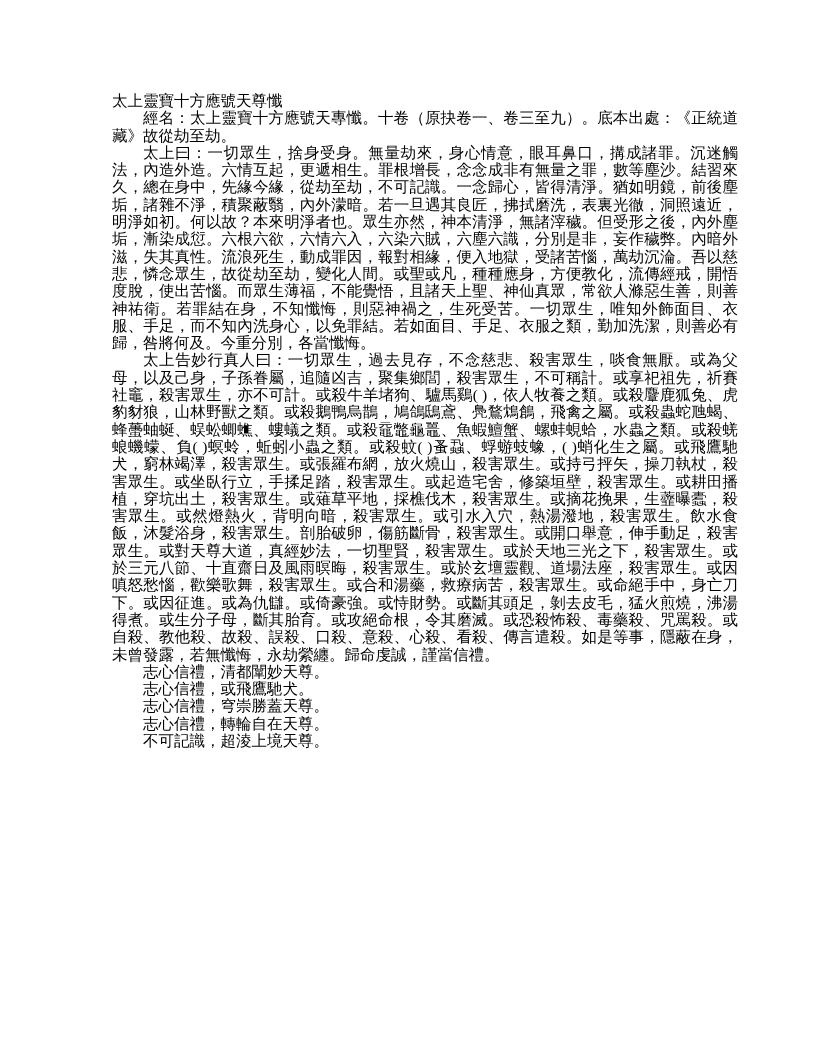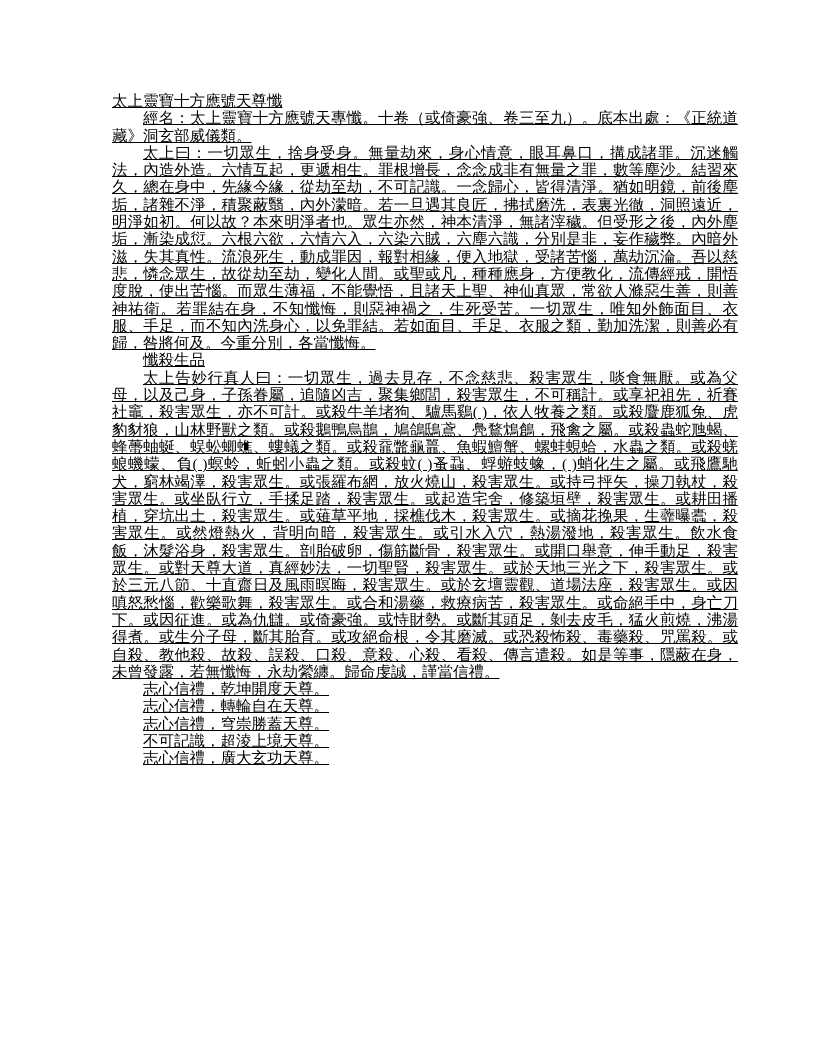--- a/index.html
+++ b/index.html
@@ -23,35 +23,33 @@
     color: #000000;
     font-size: 15.5px;
     line-height: 17.3px;
     text-align: justify;
     text-justify: inter-ideograph;
     letter-spacing: 0;
   }
   p.line {
     margin: 0;
     padding: 0;
-    text-decoration: underline;
   }
   p.line.indent {
     text-indent: 2em;
   }
 </style>
 </head>
 <body>
 
 <div class="page">
   <div class="textblock">
       <p class="line">太上靈寶十方應號天尊懺</p>
-      <p class="line indent">經名：太上靈寶十方應號天專懺。十卷（或倚豪強、卷三至九）。底本出處：《正統道藏》洞玄部威儀類。</p>
+      <p class="line indent">經名：太上靈寶十方應號天專懺。十卷（原抉卷一、卷三至九）。底本出處：《正統道藏》故從劫至劫。</p>
       <p class="line indent">太上曰：一切眾生，捨身受身。無量劫來，身心情意，眼耳鼻口，搆成諸罪。沉迷觸法，內造外造。六情互起，更遞相生。罪根增長，念念成非有無量之罪，數等塵沙。結習來久，總在身中，先緣今緣，從劫至劫，不可記識。一念歸心，皆得清淨。猶如明鏡，前後塵垢，諸雜不淨，積聚蔽翳，內外濛暗。若一旦遇其良匠，拂拭磨洗，表裏光徹，洞照遠近，明淨如初。何以故？本來明淨者也。眾生亦然，神本清淨，無諸滓穢。但受形之後，內外塵垢，漸染成愆。六根六欲，六情六入，六染六賊，六塵六識，分別是非，妄作穢弊。內暗外滋，失其真性。流浪死生，動成罪因，報對相緣，便入地獄，受諸苦惱，萬劫沉淪。吾以慈悲，憐念眾生，故從劫至劫，變化人間。或聖或凡，種種應身，方便教化，流傳經戒，開悟度脫，使出苦惱。而眾生薄福，不能覺悟，且諸天上聖、神仙真眾，常欲人滌惡生善，則善神祐衛。若罪結在身，不知懺悔，則惡神禍之，生死受苦。一切眾生，唯知外飾面目、衣服、手足，而不知內洗身心，以免罪結。若如面目、手足、衣服之類，勤加洗潔，則善必有歸，咎將何及。今重分別，各當懺悔。</p>
-      <p class="line indent">懺殺生品</p>
       <p class="line indent">太上告妙行真人曰：一切眾生，過去見存，不念慈悲、殺害眾生，啖食無厭。或為父母，以及己身，子孫眷屬，追隨凶吉，聚集鄉閭，殺害眾生，不可稱計。或享祀祖先，祈賽社竈，殺害眾生，亦不可計。或殺牛羊堵狗、驢馬鷄( )，依人牧養之類。或殺麞鹿狐兔、虎豹豺狼，山林野獸之類。或殺鵝鴨烏鵲，鳩鴿鴟鳶、鳧鶩鴆鶬，飛禽之屬。或殺蟲蛇虺蝎、蜂蠆蚰蜒、蜈蚣蝍蟭、螻蟻之類。或殺黿鼈龜鼉、魚蝦鱣蟹、螺蚌蜆蛤，水蟲之類。或殺蜣蜋蟣蠓、負( )螟蛉，蚯蚓小蟲之類。或殺蚊( )蚤蝨、蜉蝣蚑蟓，( )蛸化生之屬。或飛鷹馳犬，窮林竭澤，殺害眾生。或張羅布網，放火燒山，殺害眾生。或持弓抨矢，操刀執杖，殺害眾生。或坐臥行立，手揉足踏，殺害眾生。或起造宅舍，修築垣壁，殺害眾生。或耕田播植，穿坑出土，殺害眾生。或薙草平地，採樵伐木，殺害眾生。或摘花挽果，生虀曝蠹，殺害眾生。或然燈熱火，背明向暗，殺害眾生。或引水入穴，熱湯潑地，殺害眾生。飲水食飯，沐髮浴身，殺害眾生。剖胎破卵，傷筋斷骨，殺害眾生。或開口舉意，伸手動足，殺害眾生。或對天尊大道，真經妙法，一切聖賢，殺害眾生。或於天地三光之下，殺害眾生。或於三元八節、十直齋日及風雨暝晦，殺害眾生。或於玄壇靈觀、道場法座，殺害眾生。或因嗔怒愁惱，歡樂歌舞，殺害眾生。或合和湯藥，救療病苦，殺害眾生。或命絕手中，身亡刀下。或因征進。或為仇讎。或倚豪強。或恃財勢。或斷其頭足，剝去皮毛，猛火煎燒，沸湯得煮。或生分子母，斷其胎育。或攻絕命根，令其磨滅。或恐殺怖殺、毒藥殺、咒罵殺。或自殺、教他殺、故殺、誤殺、口殺、意殺、心殺、看殺、傳言遣殺。如是等事，隱蔽在身，未曾發露，若無懺悔，永劫縈纏。歸命虔誠，謹當信禮。</p>
-      <p class="line indent">志心信禮，乾坤開度天尊。</p>
+      <p class="line indent">志心信禮，清都闡妙天尊。</p>
+      <p class="line indent">志心信禮，或飛鷹馳犬。</p>
+      <p class="line indent">志心信禮，穹崇勝蓋天尊。</p>
       <p class="line indent">志心信禮，轉輪自在天尊。</p>
-      <p class="line indent">志心信禮，穹崇勝蓋天尊。</p>
       <p class="line indent">不可記識，超淩上境天尊。</p>
-      <p class="line indent">志心信禮，廣大玄功天尊。</p>
     </div>
 </div>
 
 </body></html>

